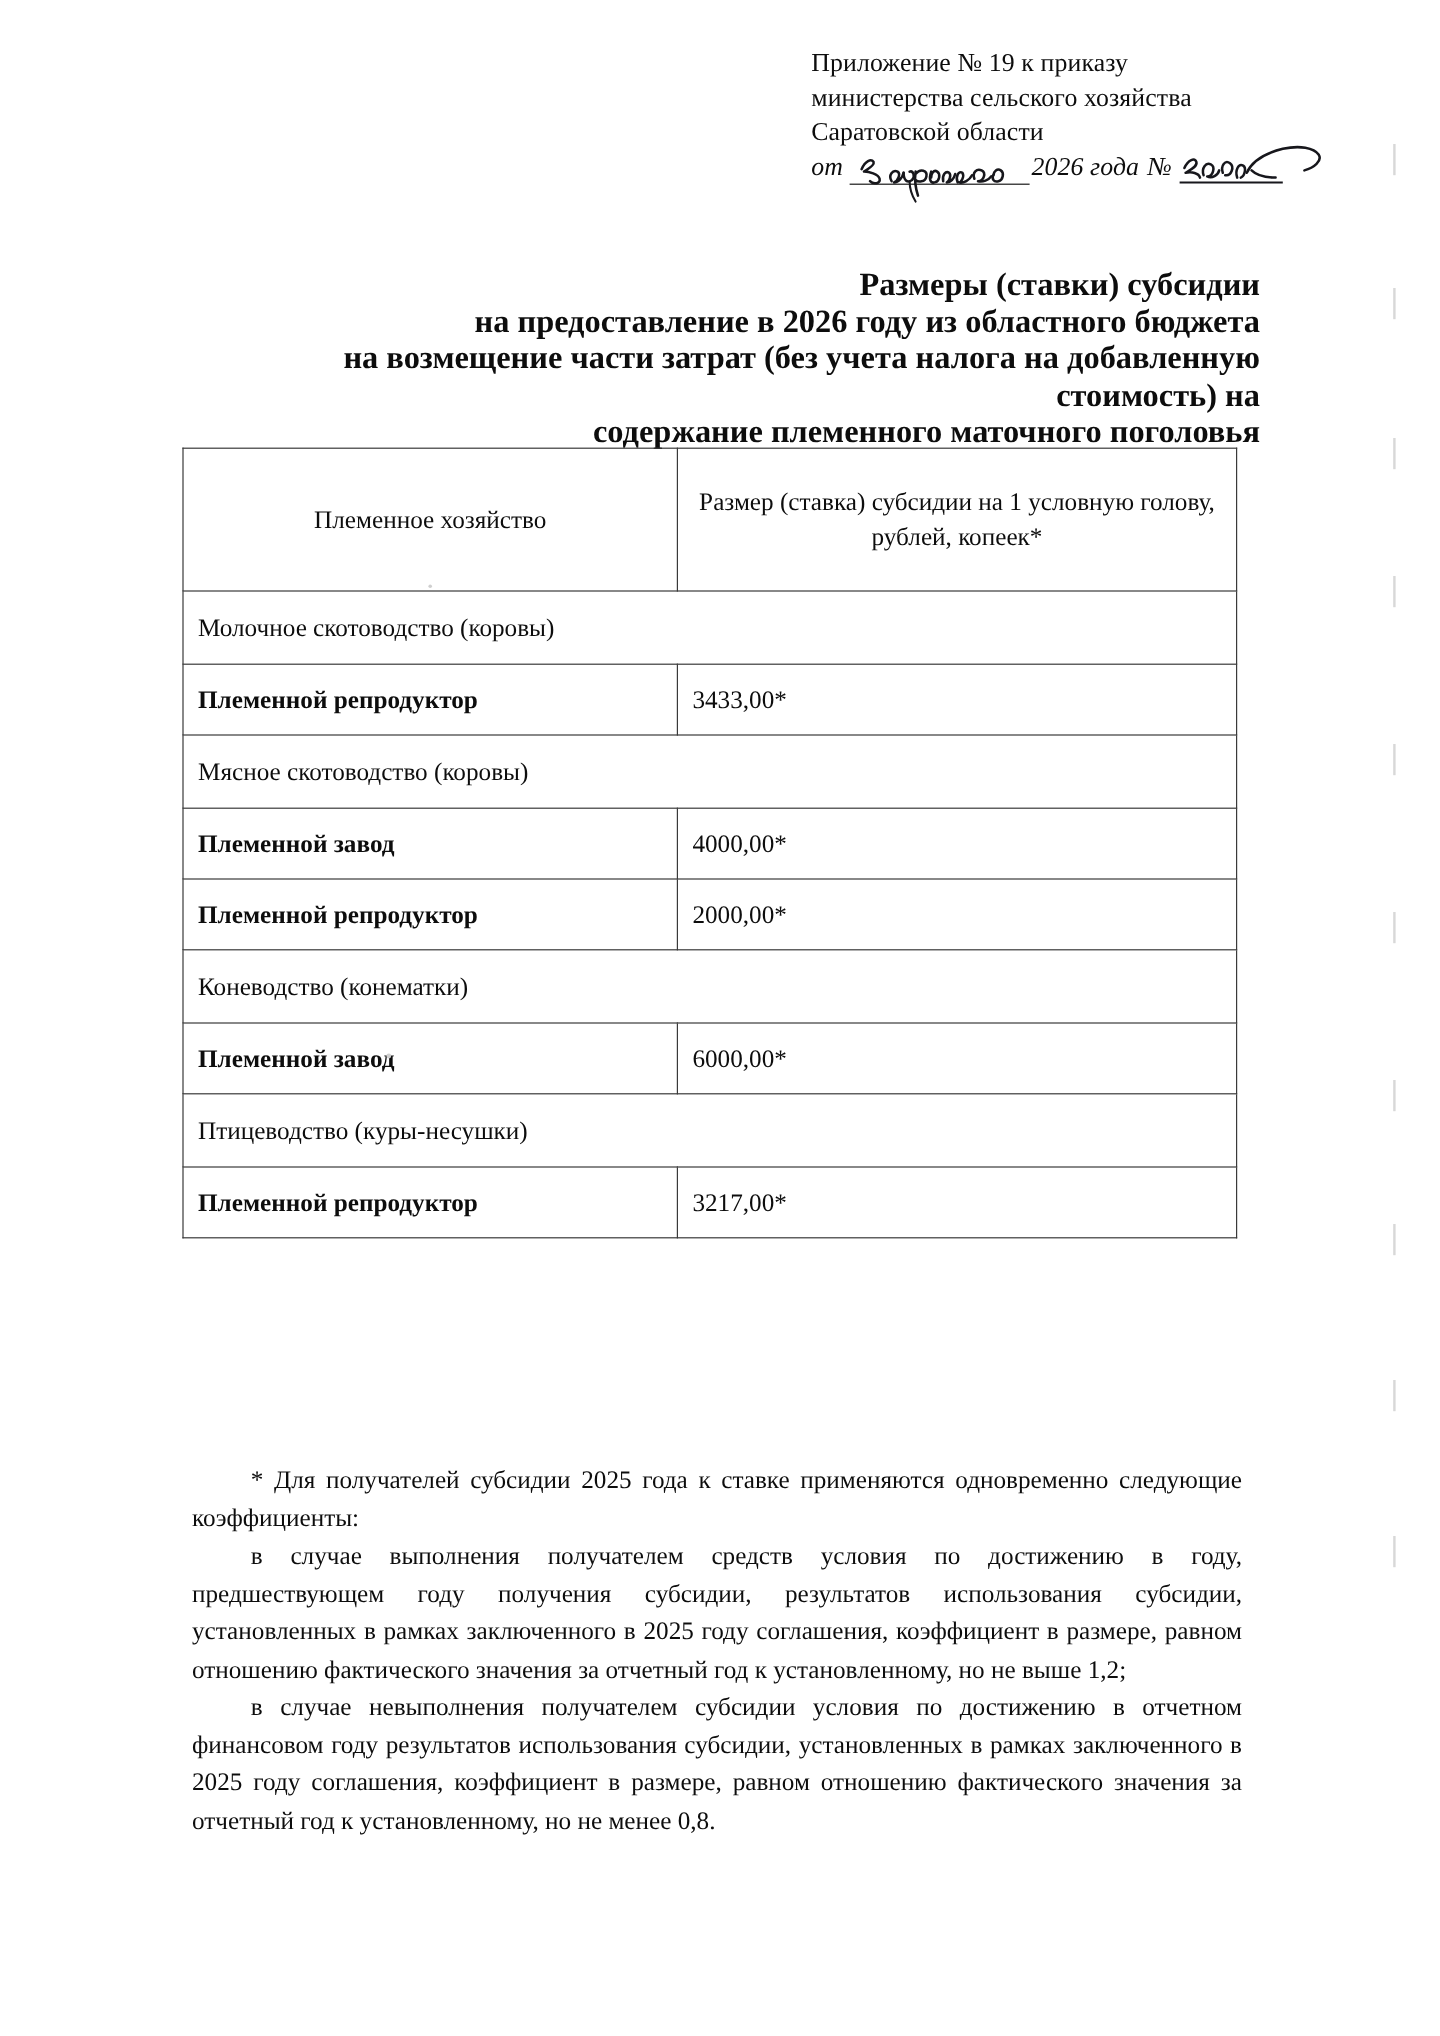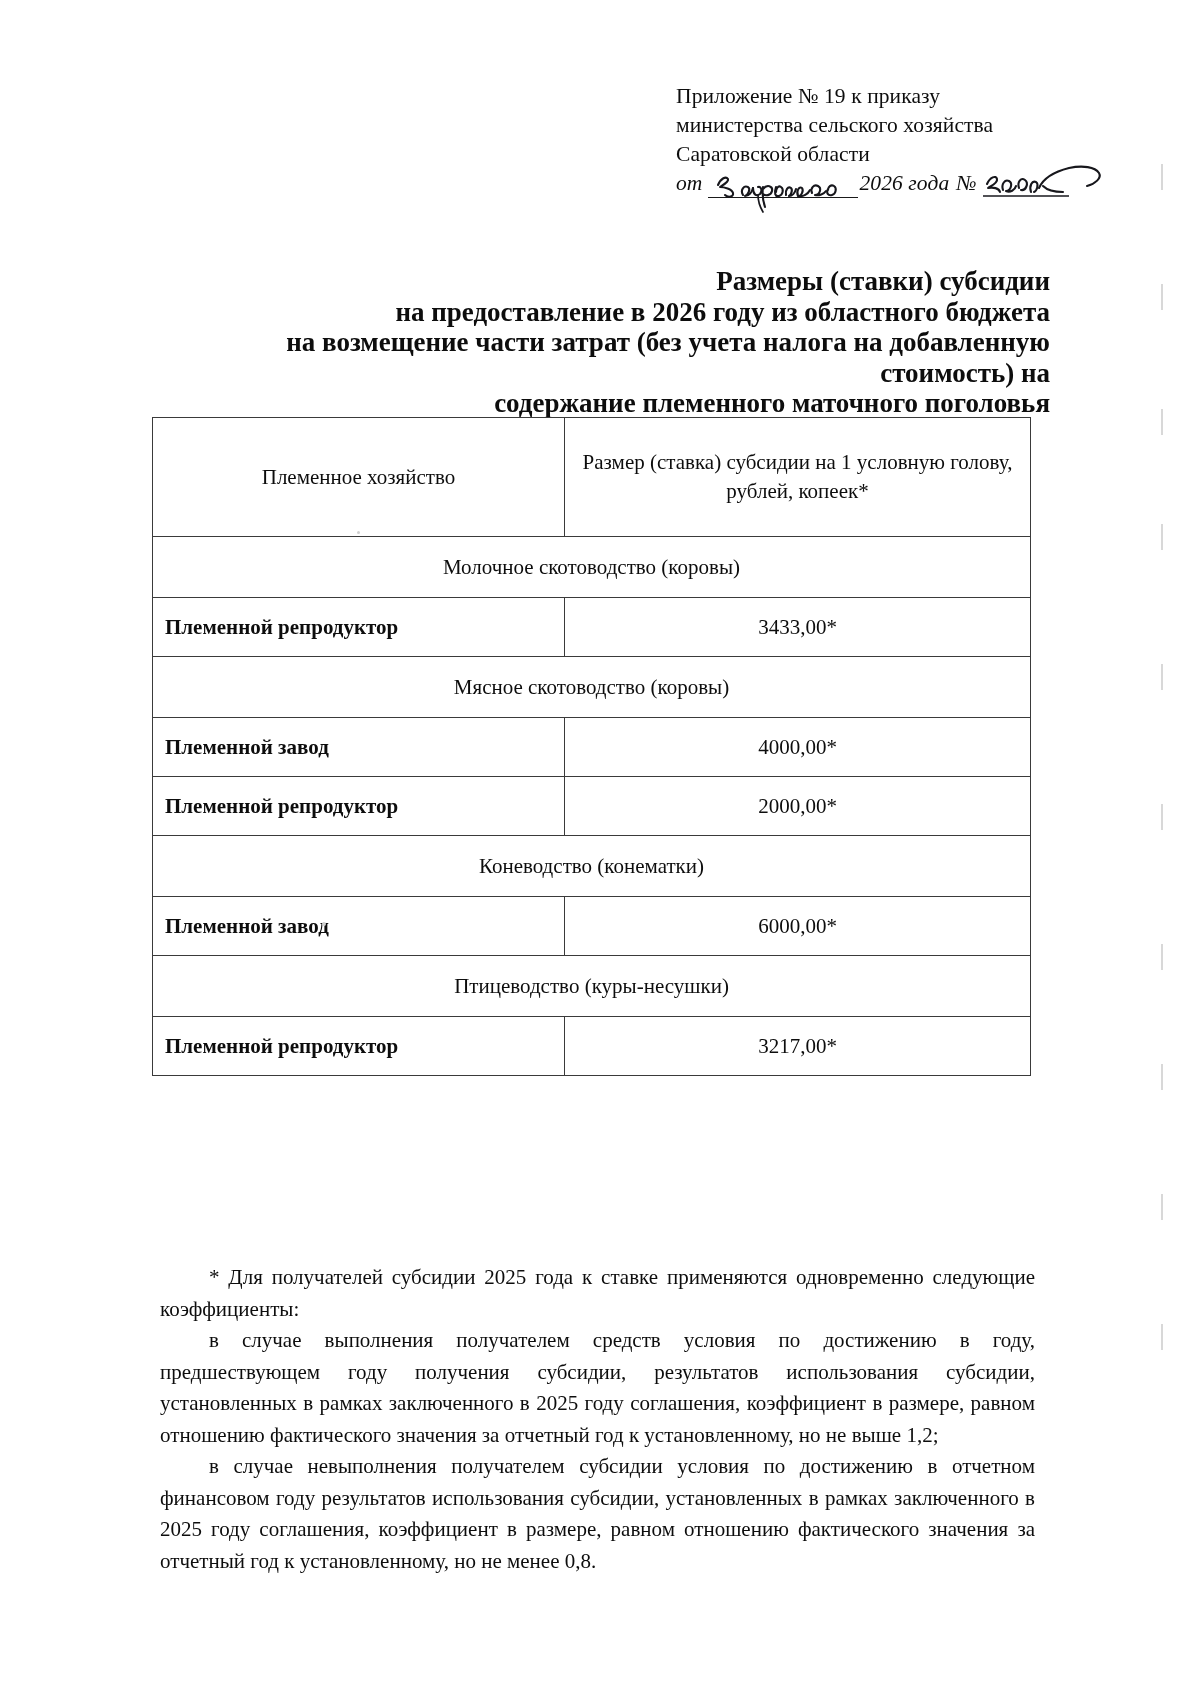--- a/index.html
+++ b/index.html
@@ -14,21 +14,20 @@
     font-family: "Liberation Serif", "DejaVu Serif", serif;
     color: #0d0d0d;
     overflow: hidden;
   }
 
   .page {
     position: relative;
     width: 1200px;
     height: 1334px;
     box-sizing: border-box;
-    margin-top: 44px;
   }
 
   
   .doc-header {
     position: absolute;
     left: 676px;
     top: 38px;
     width: 420px;
     font-size: 21.5px;
     line-height: 29px;
@@ -89,32 +88,32 @@
   }
   .rate-table .col-a { width: 412px; }
   .rate-table .col-b { width: 466px; }
 
   .hdr-cell {
     text-align: center;
     height: 104px;
     line-height: 29px;
   }
   .section-cell {
-    text-align: center;
+    text-align: left;
     height: 46px;
     line-height: 28px;
   }
   .name-cell {
     text-align: left;
     height: 44px;
     line-height: 28px;
     font-weight: bold;
   }
   .value-cell {
-    text-align: center;
+    text-align: left;
     height: 44px;
     line-height: 28px;
   }
 
   
   .footnote {
     position: absolute;
     left: 160px;
     top: 1218px;
     width: 875px;

